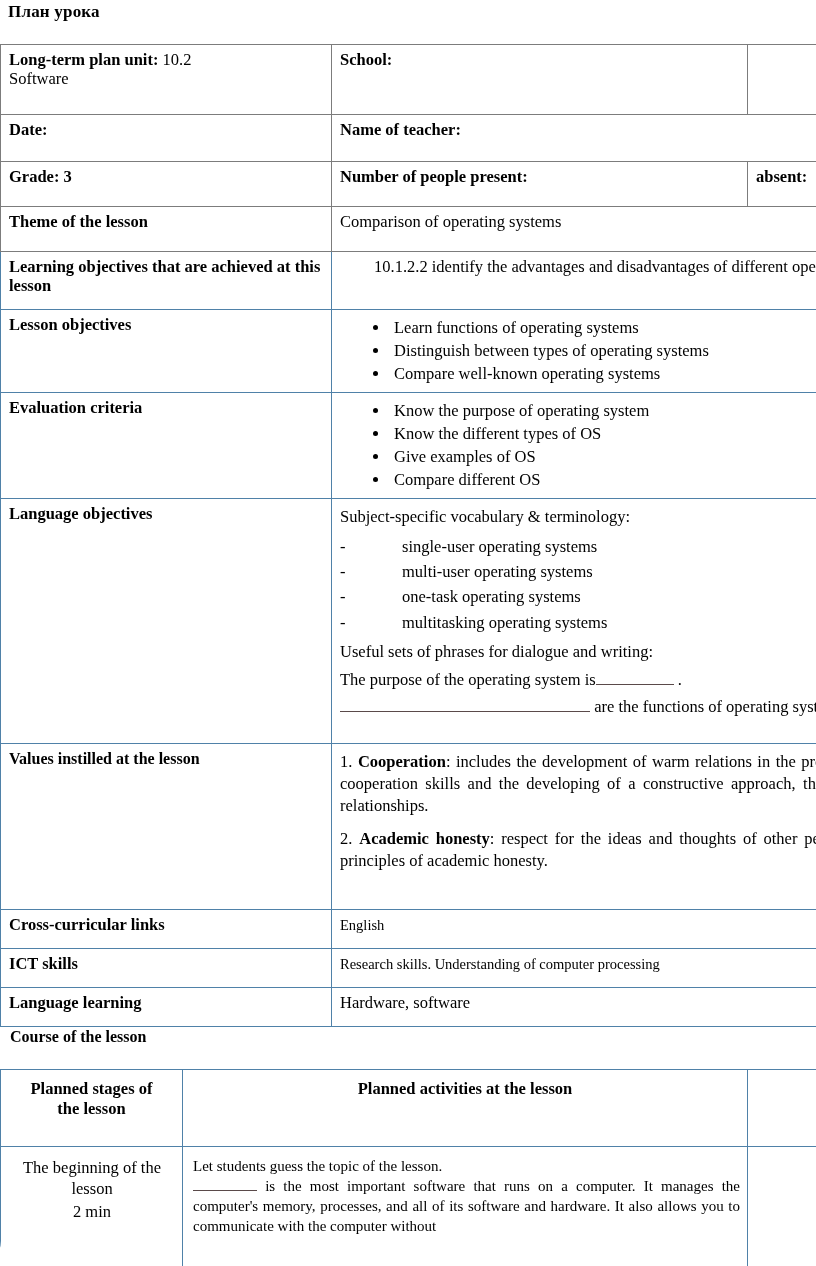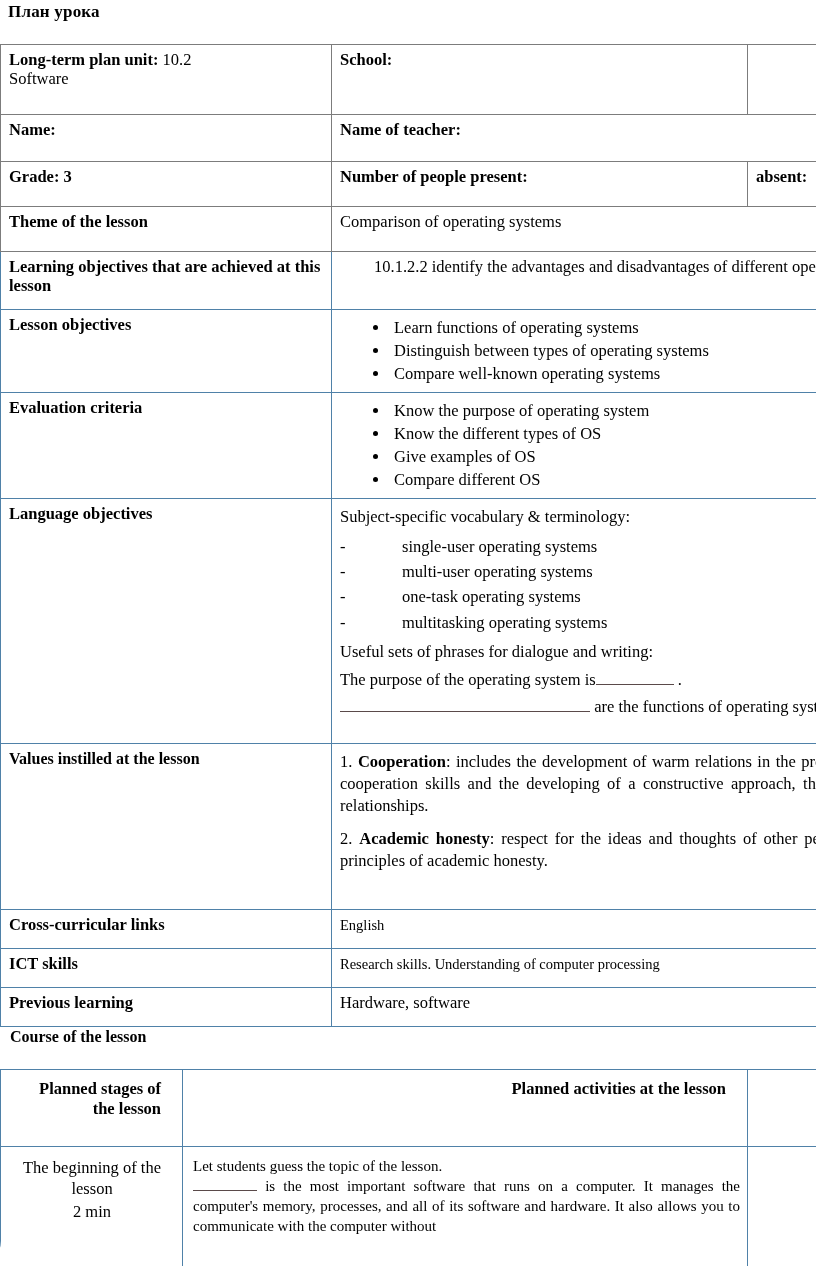--- a/index.html
+++ b/index.html
@@ -105,21 +105,21 @@
   
   #course-table {
     left: 0px;
     top: 1069px;
     width: 1080px;
   }
   #course-table td, #course-table th {
     border: 1.3px solid #4f81a8;
   }
   #course-table th {
-    text-align: right;
+    text-align: center;
     font-weight: bold;
     font-size: 16.5px;
     padding: 9px 21px;
     line-height: 1.2;
   }
   .ctr { text-align: center; }
   .act { font-size: 15px; line-height: 1.34; text-align: justify; }
 </style>
 </head>
 <body>
@@ -143,21 +143,21 @@
           <span class="val">Software</span>
         </td>
         <td>
           <span class="lbl">School:</span>
         </td>
         <td></td>
       </tr>
 
       <tr>
         <td style="height:36px">
-          <span class="lbl">Name:</span>
+          <span class="lbl">Date:</span>
         </td>
         <td colspan="2">
           <span class="lbl">Name of teacher:</span>
         </td>
       </tr>
 
       <tr>
         <td style="height:34px">
           <span class="lbl">Grade: 3</span>
         </td>
@@ -269,21 +269,21 @@
         <td style="height:28px">
           <span class="lbl">ICT skills</span>
         </td>
         <td colspan="2">
           <span class="val-sm">Research skills. Understanding of computer processing</span>
         </td>
       </tr>
 
       <tr class="blue">
         <td style="height:28px">
-          <span class="lbl">Previous learning</span>
+          <span class="lbl">Language learning</span>
         </td>
         <td colspan="2">
           <span class="val">Hardware, software</span>
         </td>
       </tr>
 
     </tbody>
   </table>
 
   <div class="section-title" style="top:1028px">Course of the lesson</div>

